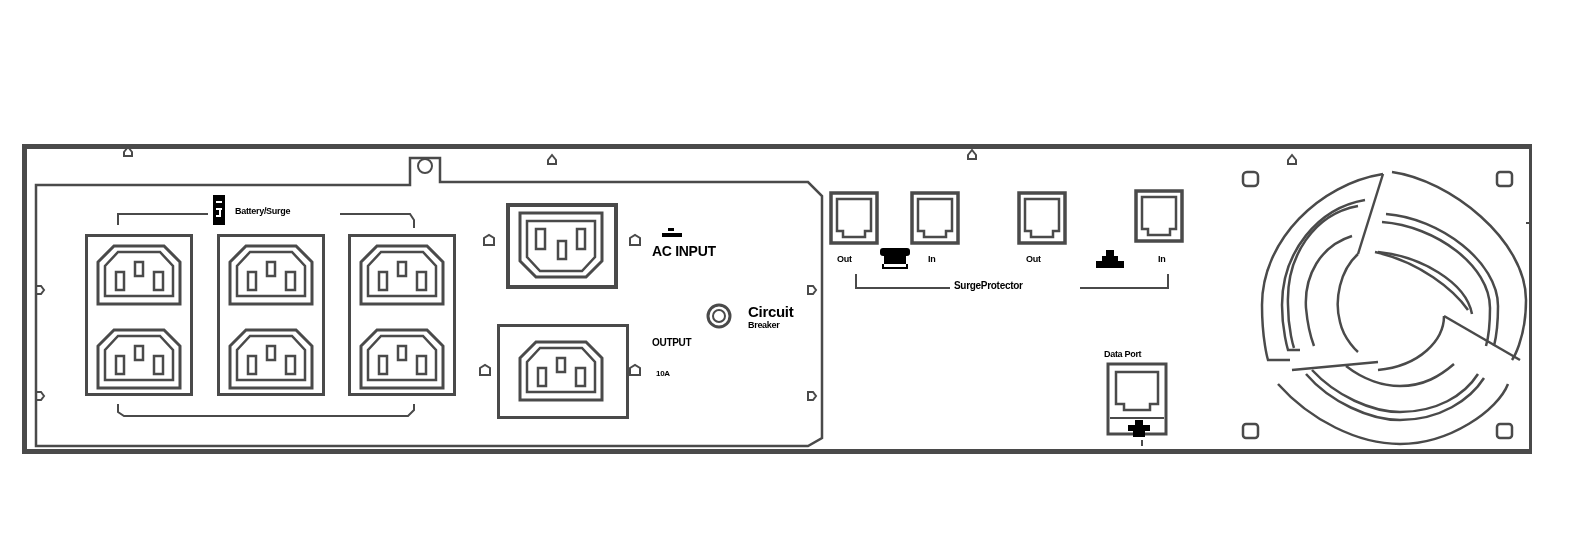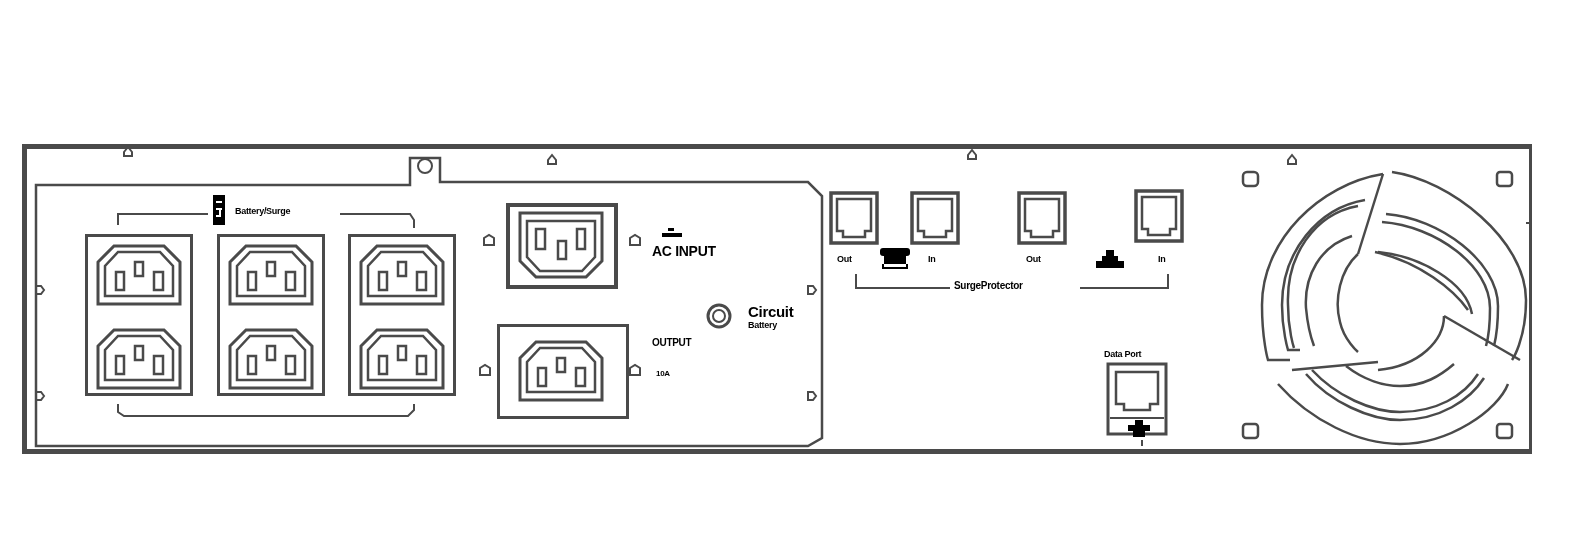--- a/index.html
+++ b/index.html
@@ -126,21 +126,21 @@
 <div class="lbl" style="left:652px; top:246px; font-size:14px;">AC INPUT</div>
 
 <div class="abs stroke" style="left:497px; top:324px; width:132px; height:95px;"></div>
 <svg style="left:0;top:0" width="1582" height="552">
   <use href="#c13" x="520" y="340"></use>
 </svg>
 <div class="lbl" style="left:652px; top:337px; font-size:10px;">OUTPUT</div>
 <div class="lbl" style="left:656px; top:368px; font-size:8px;">10A</div>
 
 <div class="lbl" style="left:748px; top:306px; font-size:15px;">Circuit</div>
-<div class="lbl" style="left:748px; top:320px; font-size:9px;">Battery</div>
+<div class="lbl" style="left:748px; top:320px; font-size:9px;">Breaker</div>
 
 <svg style="left:0;top:0" width="1582" height="552">
   <defs>
     <g id="rj">
       <rect x="0" y="0" width="46" height="50" fill="none" stroke="#4a4a4a" stroke-width="3.5"></rect>
       <path d="M6 6 H40 V38 H34 V44 H12 V38 H6 Z" fill="none" stroke="#4a4a4a" stroke-width="2.5"></path>
     </g>
   </defs>
   <use href="#rj" x="831" y="193"></use>
   <use href="#rj" x="912" y="193"></use>

